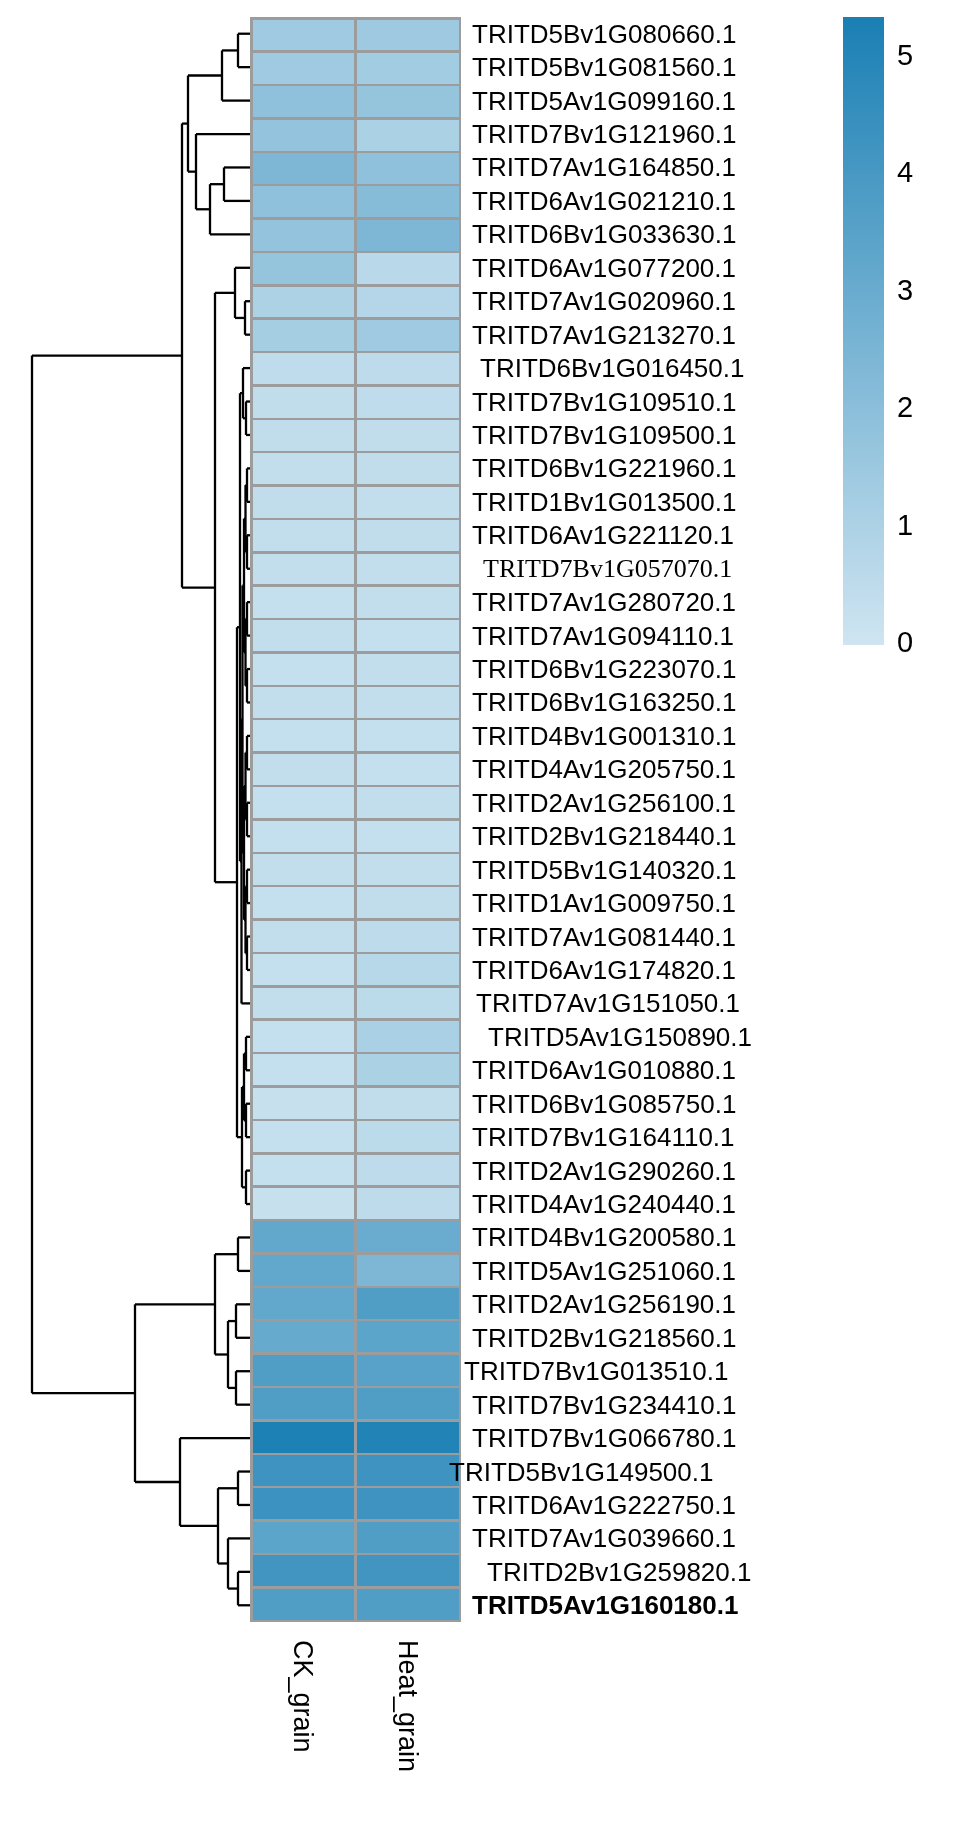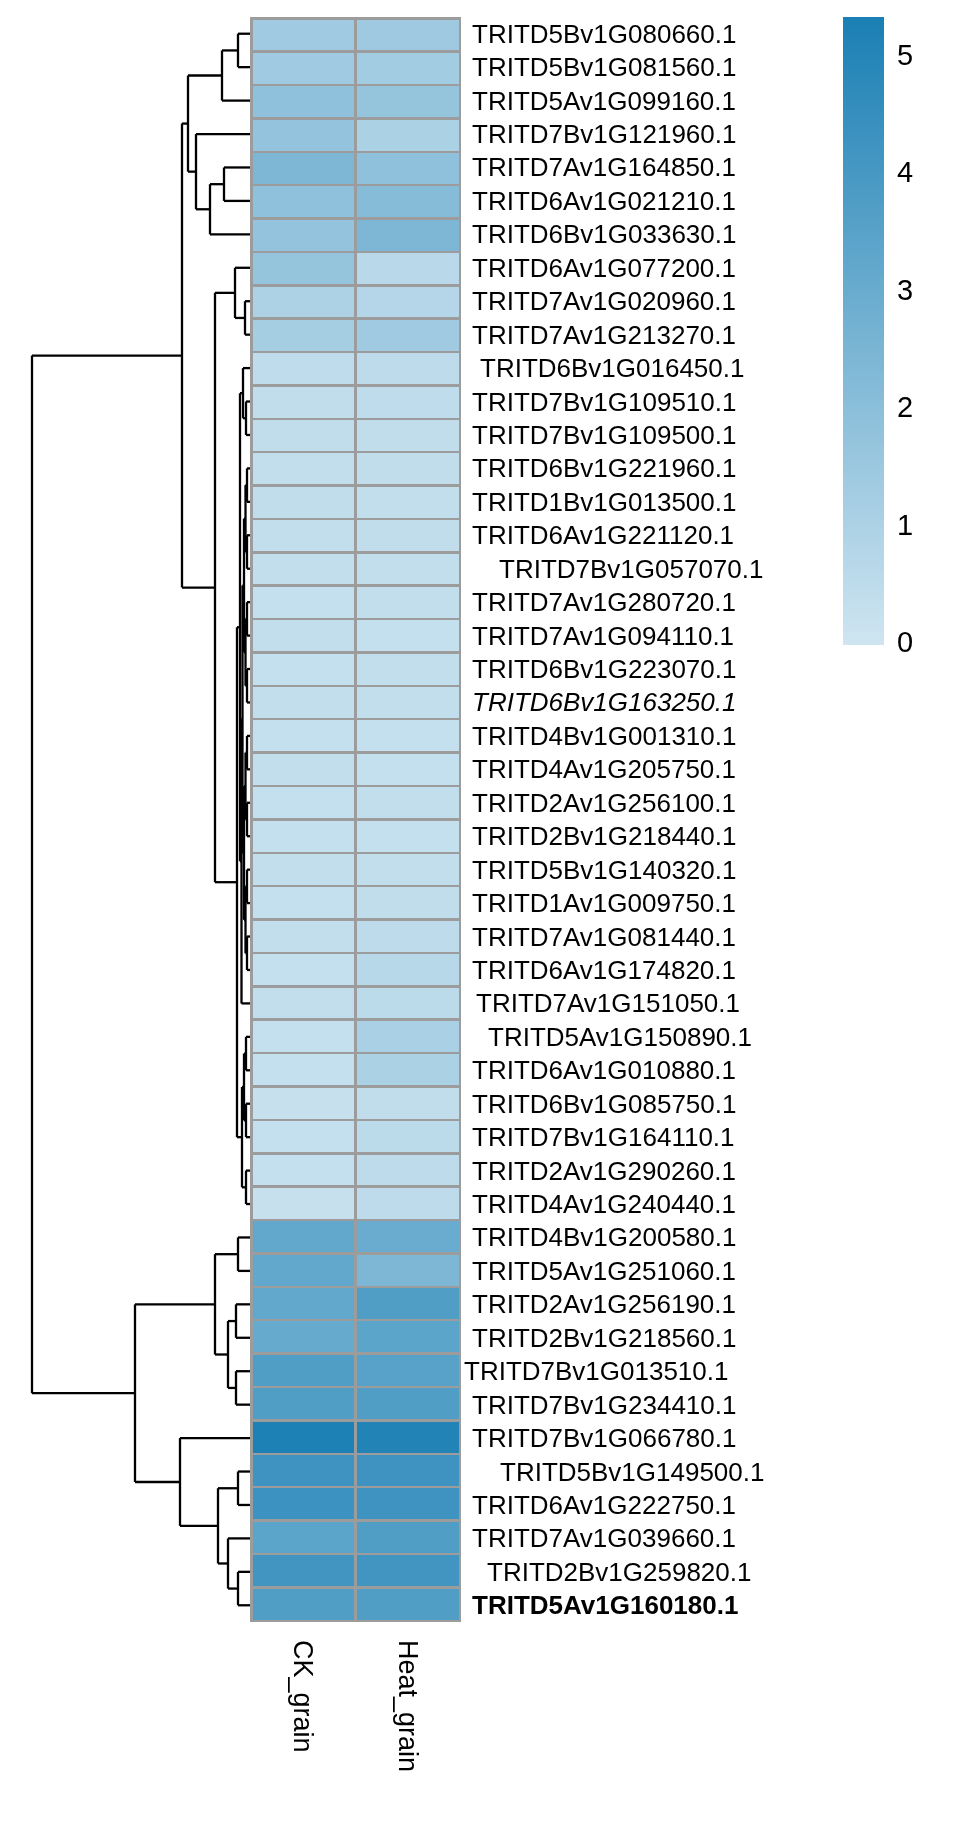--- a/index.html
+++ b/index.html
@@ -283,25 +283,25 @@
       <div class="row-label" style="left: 472px; top: 234.344px;">TRITD6Bv1G033630.1</div>
       <div class="row-label" style="left: 472px; top: 267.781px;">TRITD6Av1G077200.1</div>
       <div class="row-label" style="left: 472px; top: 301.219px;">TRITD7Av1G020960.1</div>
       <div class="row-label" style="left: 472px; top: 334.656px;">TRITD7Av1G213270.1</div>
       <div class="row-label" style="left: 472px; top: 368.094px; margin-left: 8px;">TRITD6Bv1G016450.1</div>
       <div class="row-label" style="left: 472px; top: 401.531px;">TRITD7Bv1G109510.1</div>
       <div class="row-label" style="left: 472px; top: 434.969px;">TRITD7Bv1G109500.1</div>
       <div class="row-label" style="left: 472px; top: 468.406px;">TRITD6Bv1G221960.1</div>
       <div class="row-label" style="left: 472px; top: 501.844px;">TRITD1Bv1G013500.1</div>
       <div class="row-label" style="left: 472px; top: 535.281px;">TRITD6Av1G221120.1</div>
-      <div class="row-label" style="left: 499px; top: 568.719px;">TRITD7Bv1G057070.1</div>
+      <div class="row-label" style="left: 483px; top: 568.719px; font-family: Liberation Serif, serif;">TRITD7Bv1G057070.1</div>
       <div class="row-label" style="left: 472px; top: 602.156px;">TRITD7Av1G280720.1</div>
       <div class="row-label" style="left: 472px; top: 635.594px;">TRITD7Av1G094110.1</div>
       <div class="row-label" style="left: 472px; top: 669.031px;">TRITD6Bv1G223070.1</div>
-      <div class="row-label" style="left: 472px; top: 702.469px; font-style: italic;">TRITD6Bv1G163250.1</div>
+      <div class="row-label" style="left: 472px; top: 702.469px;">TRITD6Bv1G163250.1</div>
       <div class="row-label" style="left: 472px; top: 735.906px;">TRITD4Bv1G001310.1</div>
       <div class="row-label" style="left: 472px; top: 769.344px;">TRITD4Av1G205750.1</div>
       <div class="row-label" style="left: 472px; top: 802.781px;">TRITD2Av1G256100.1</div>
       <div class="row-label" style="left: 472px; top: 836.219px;">TRITD2Bv1G218440.1</div>
       <div class="row-label" style="left: 472px; top: 869.656px;">TRITD5Bv1G140320.1</div>
       <div class="row-label" style="left: 472px; top: 903.094px;">TRITD1Av1G009750.1</div>
       <div class="row-label" style="left: 472px; top: 936.531px;">TRITD7Av1G081440.1</div>
       <div class="row-label" style="left: 472px; top: 969.969px;">TRITD6Av1G174820.1</div>
       <div class="row-label" style="left: 476px; top: 1003.41px;">TRITD7Av1G151050.1</div>
       <div class="row-label" style="left: 472px; top: 1036.84px; margin-left: 16px;">TRITD5Av1G150890.1</div>
@@ -310,21 +310,21 @@
       <div class="row-label" style="left: 472px; top: 1137.16px;">TRITD7Bv1G164110.1</div>
       <div class="row-label" style="left: 472px; top: 1170.59px;">TRITD2Av1G290260.1</div>
       <div class="row-label" style="left: 472px; top: 1204.03px;">TRITD4Av1G240440.1</div>
       <div class="row-label" style="left: 472px; top: 1237.47px;">TRITD4Bv1G200580.1</div>
       <div class="row-label" style="left: 472px; top: 1270.91px;">TRITD5Av1G251060.1</div>
       <div class="row-label" style="left: 472px; top: 1304.34px;">TRITD2Av1G256190.1</div>
       <div class="row-label" style="left: 472px; top: 1337.78px;">TRITD2Bv1G218560.1</div>
       <div class="row-label" style="left: 464px; top: 1371.22px;">TRITD7Bv1G013510.1</div>
       <div class="row-label" style="left: 472px; top: 1404.66px;">TRITD7Bv1G234410.1</div>
       <div class="row-label" style="left: 472px; top: 1438.09px;">TRITD7Bv1G066780.1</div>
-      <div class="row-label" style="left: 500px; top: 1471.53px;">TRITD5Bv1G149500.1</div>
+      <div class="row-label" style="left: 449px; top: 1471.53px;">TRITD5Bv1G149500.1</div>
       <div class="row-label" style="left: 472px; top: 1504.97px;">TRITD6Av1G222750.1</div>
       <div class="row-label" style="left: 472px; top: 1538.41px;">TRITD7Av1G039660.1</div>
       <div class="row-label" style="left: 472px; top: 1571.84px; margin-left: 15px;">TRITD2Bv1G259820.1</div>
       <div class="row-label" style="left: 472px; top: 1605.28px; font-weight: bold;">TRITD5Av1G160180.1</div>
     </div>
   <div id="col-labels">
       <div class="col-label" style="left: 315.75px; top: 1640px;">CK_grain</div>
       <div class="col-label" style="left: 421.25px; top: 1640px;">Heat_grain</div>
     </div>
   <div id="legend-bar" style="left: 843px; top: 17px; width: 41px; height: 628px; background: linear-gradient(rgb(26, 127, 180), rgb(207, 229, 241));"></div>

